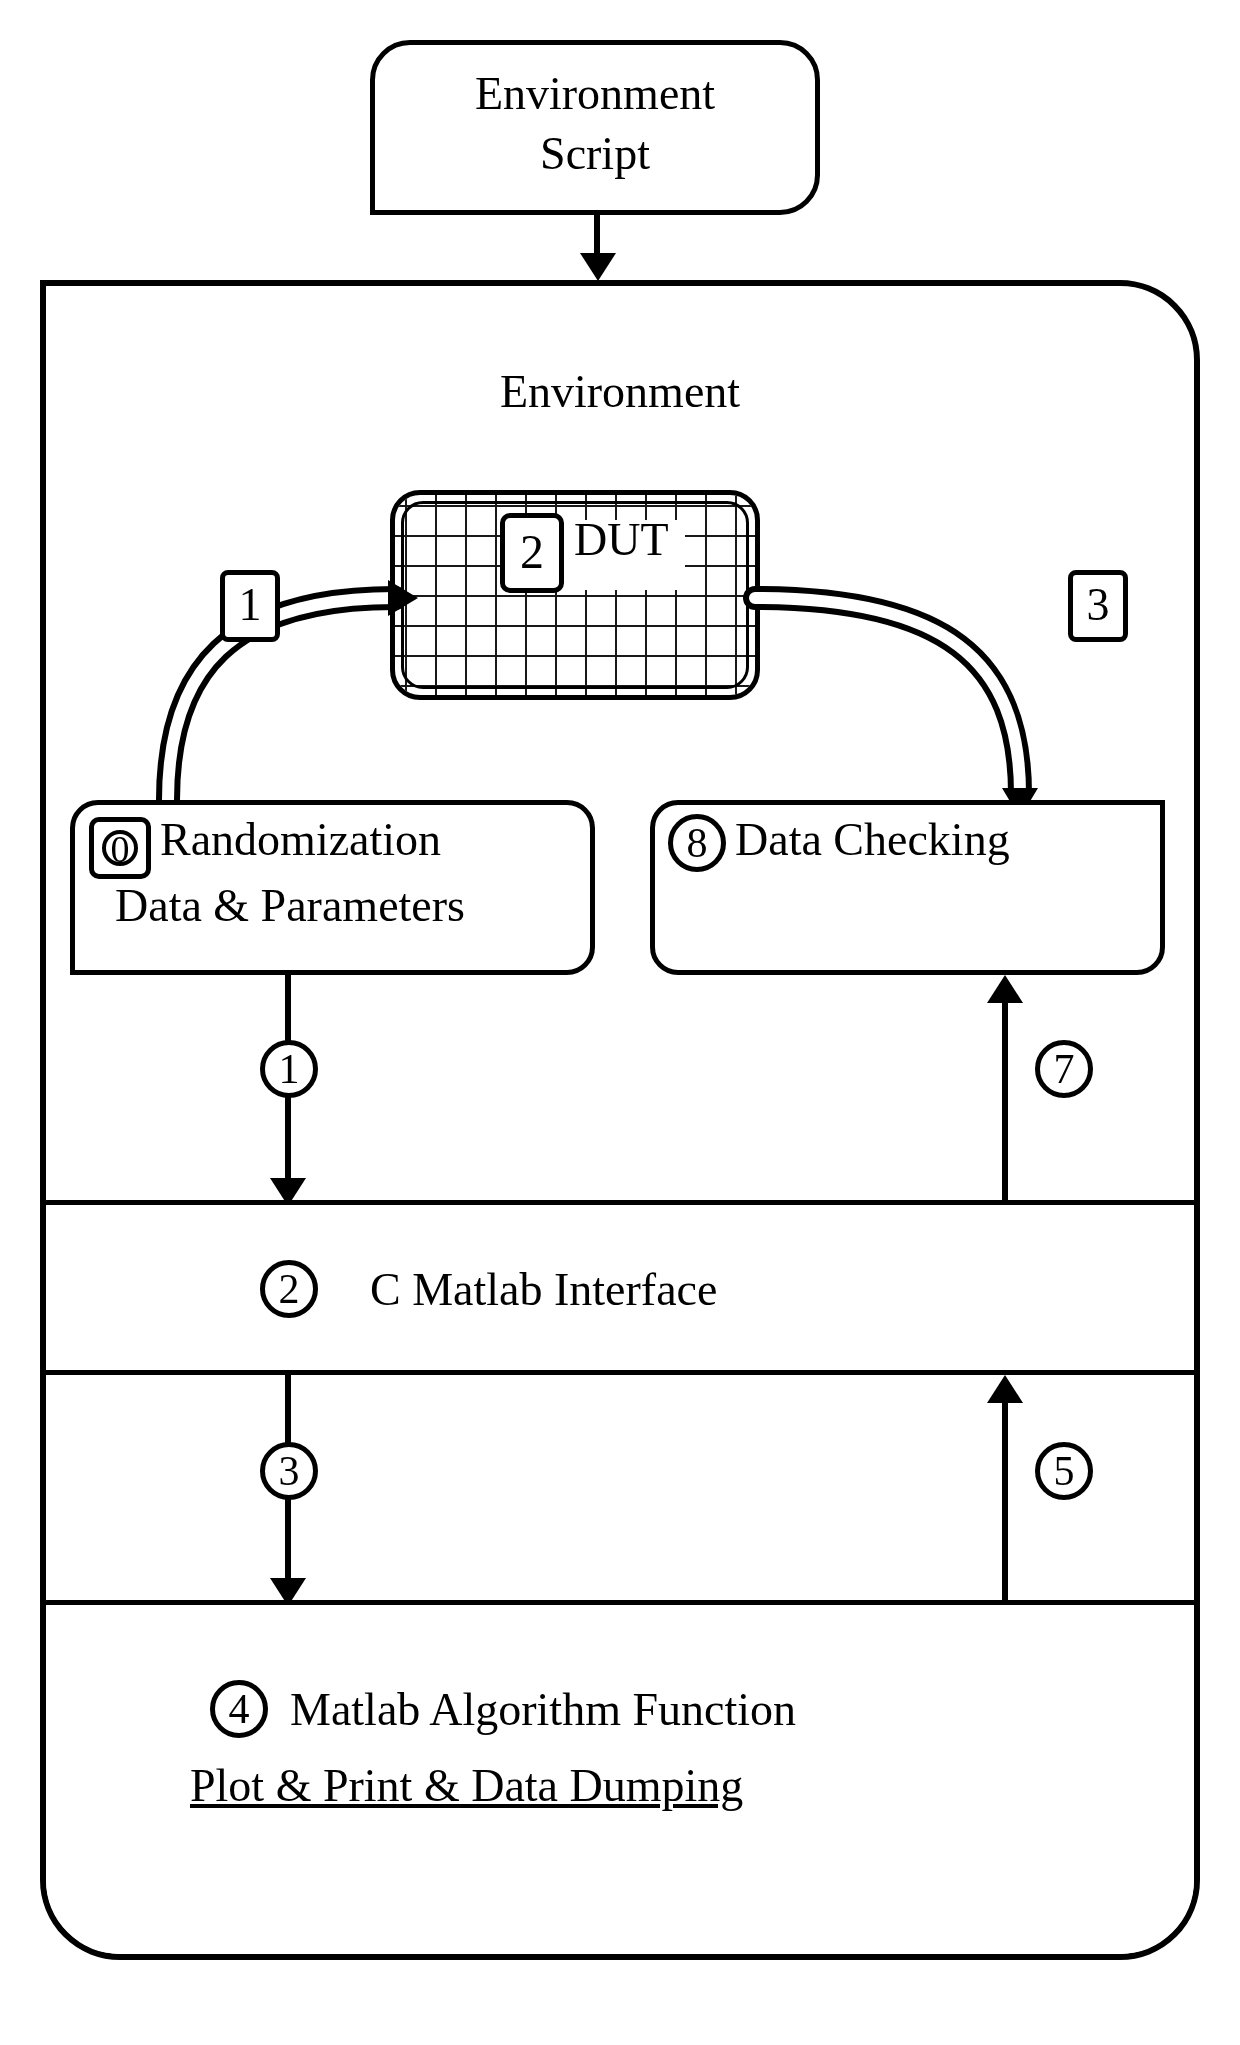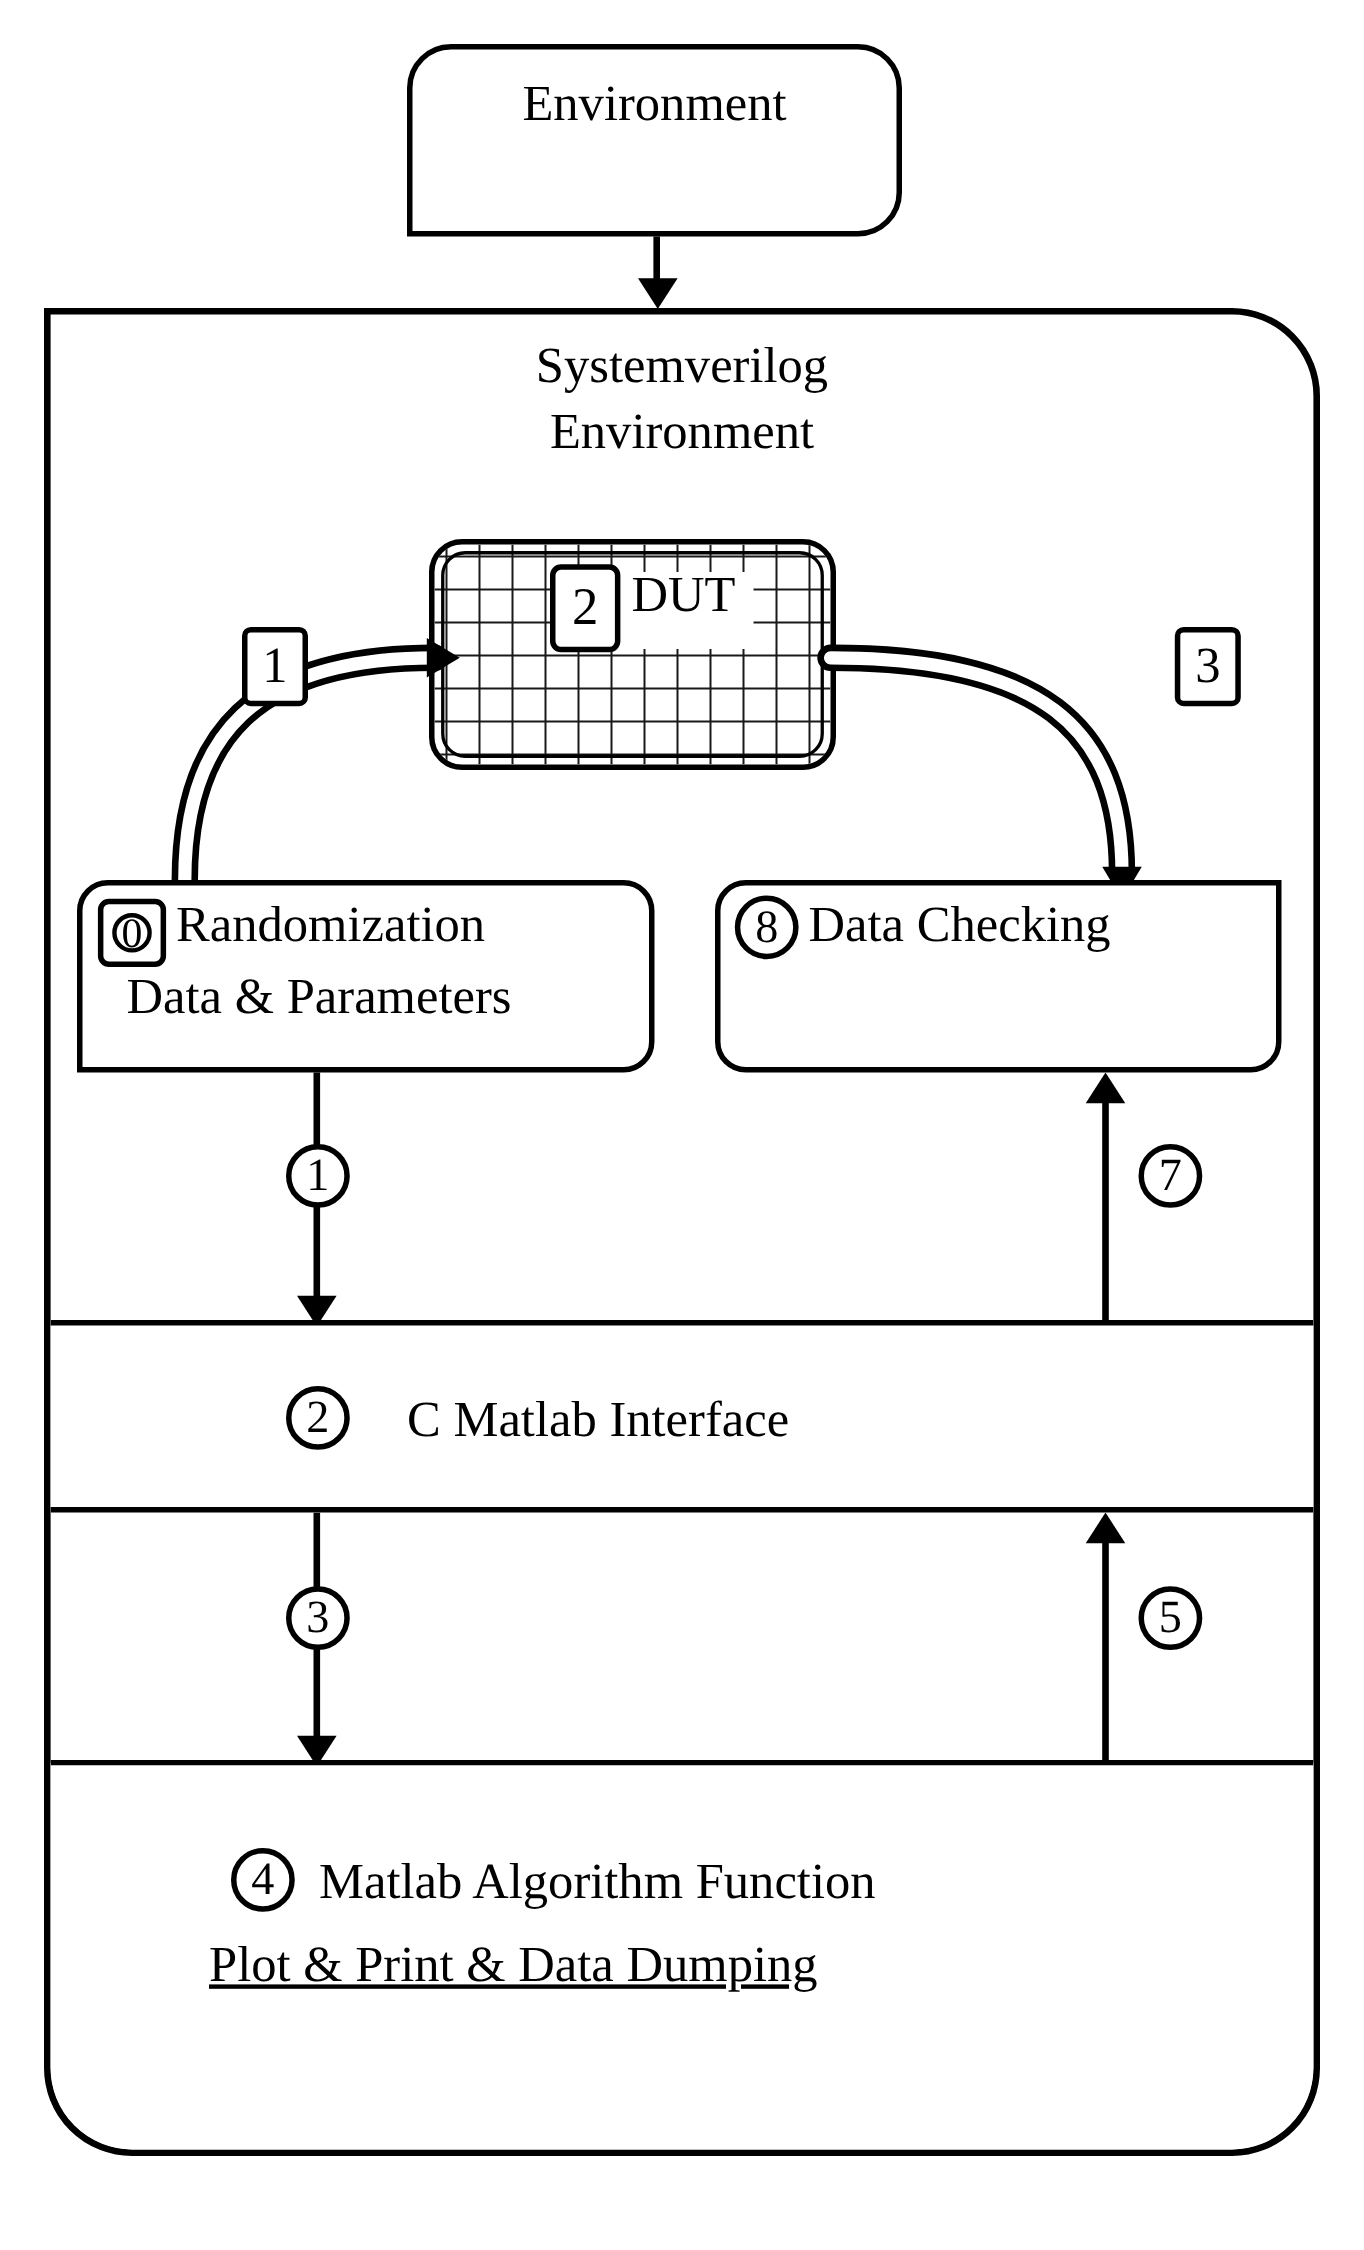--- a/index.html
+++ b/index.html
@@ -255,28 +255,28 @@
 
 </style>
 </head>
 <body>
 
 <div class="canvas">
 
   <div class="env-script-box">
     <div class="env-script-border"></div>
     <div class="text" style="left:0; right:0; top:28px;">Environment</div>
+    <div class="text" style="left:0; right:0; top:88px;">Script</div>
   </div>
 
   <div class="arrow-down-top"></div>
   <div class="arrow-down-top-head"></div>
 
   <div class="main-box"></div>
 
-  <div class="text" style="left:40px; width:1160px; top:306px;">Systemverilog</div>
   <div class="text" style="left:40px; width:1160px; top:366px;">Environment</div>
 
   <div class="dut-box">
     <div class="dut-grid"></div>
     <div class="inner-line"></div>
     <div class="dut-label-bg"></div>
     <div class="dut-num-box">2</div>
   </div>
   <div class="text" style="left:574px; top:514px; text-align:right;">DUT</div>
 

